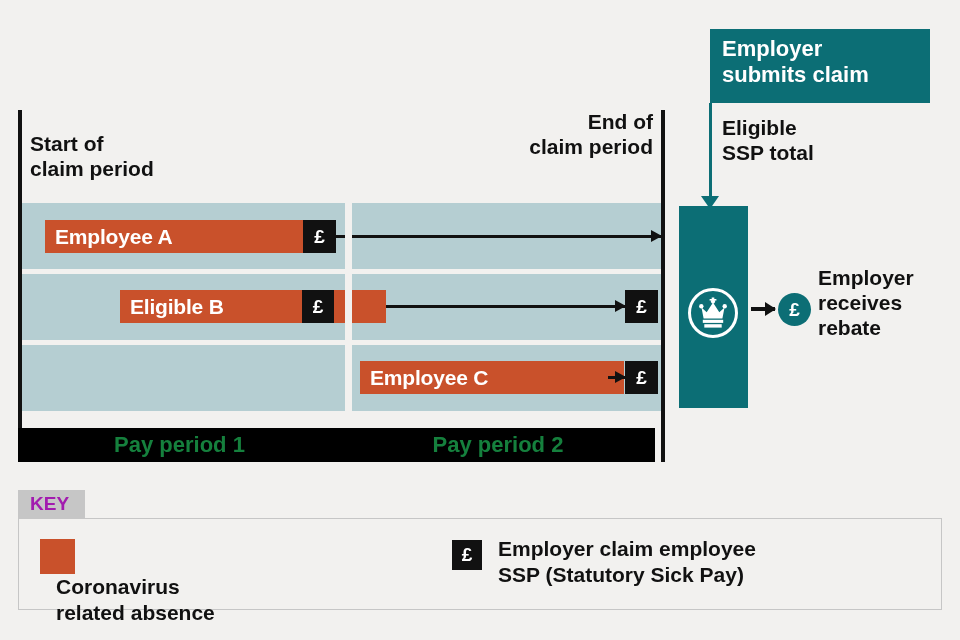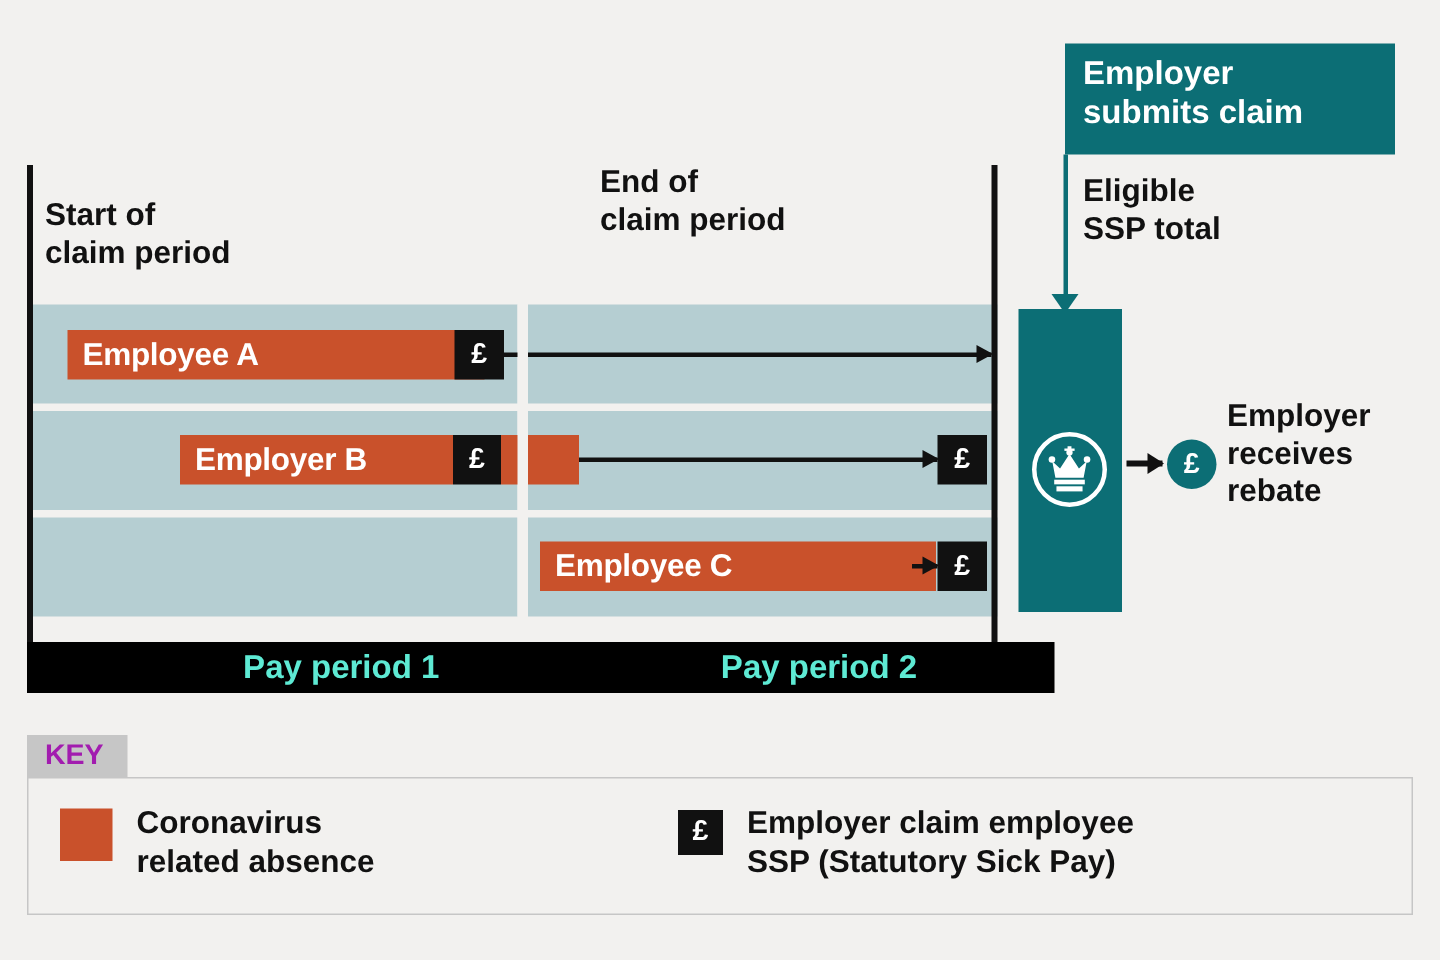--- a/index.html
+++ b/index.html
@@ -47,21 +47,21 @@
   }
 
   .boundary-label {
     position: absolute;
     font-size: 21px;
     font-weight: bold;
     color: #111111;
     line-height: 1.18;
     white-space: pre-line;
   }
-  .boundary-label.right { }
+  .boundary-label.right { text-align: right; }
 
   
   .absence {
     position: absolute;
     background: #c9512b;
     display: flex;
     align-items: center;
     box-sizing: border-box;
   }
   .absence-label {
@@ -99,27 +99,26 @@
     width: 0; height: 0;
     border-top: 6.5px solid transparent;
     border-bottom: 6.5px solid transparent;
     border-left: 11px solid #111111;
   }
 
   
   .pay-period {
     position: absolute;
     background: #000000;
-    color: #5eead4;
+    color: #15803d;
     font-size: 22px;
     font-weight: bold;
     display: flex;
     align-items: center;
     justify-content: center;
-    padding-left: 48px;
   }
 
   
   .teal-banner {
     position: absolute;
     background: #0c6e75;
     color: #ffffff;
     font-size: 22px;
     font-weight: bold;
     line-height: 1.2;
@@ -261,21 +260,21 @@
 
     <div class="absence" style="left:45px; top:220px; width:278px; height:33px;">
       <span class="absence-label">Employee A</span>
     </div>
     <div class="pound-badge" style="left:303px; top:220px; width:33px; height:33px;">
       <span>£</span>
     </div>
     <div class="h-arrow" style="left:336px; top:235px; width:325px;"></div>
 
     <div class="absence" style="left:120px; top:290px; width:182px; height:33px;">
-      <span class="absence-label">Employer B</span>
+      <span class="absence-label">Eligible B</span>
     </div>
     <div class="pound-badge" style="left:302px; top:290px; width:32px; height:33px;">
       <span>£</span>
     </div>
 
     <div class="absence" style="left:334px; top:290px; width:52px; height:33px;"></div>
     <div class="h-arrow" style="left:386px; top:305px; width:239px;"></div>
     <div class="pound-badge" style="left:625px; top:290px; width:33px; height:33px;">
       <span>£</span>
     </div>
@@ -332,21 +331,21 @@
 
     <div class="plain-label" style="left:818px; top:265px;">Employer
 receives
 rebate</div>
   </div>
 
   <div id="key-block">
     <div class="key-tab">KEY</div>
     <div class="key-box"></div>
 
-    <div class="key-item" style="left:22px; top:46px;">
+    <div class="key-item" style="left:22px; top:46px;flex-direction:column;">
       <span class="key-swatch"></span>
       <span class="key-text">Coronavirus
 related absence</span>
     </div>
 
     <div class="key-item" style="left:434px; top:46px;">
       <span class="key-pound">
         <span>£</span>
       </span>
       <span class="key-text">Employer claim employee

